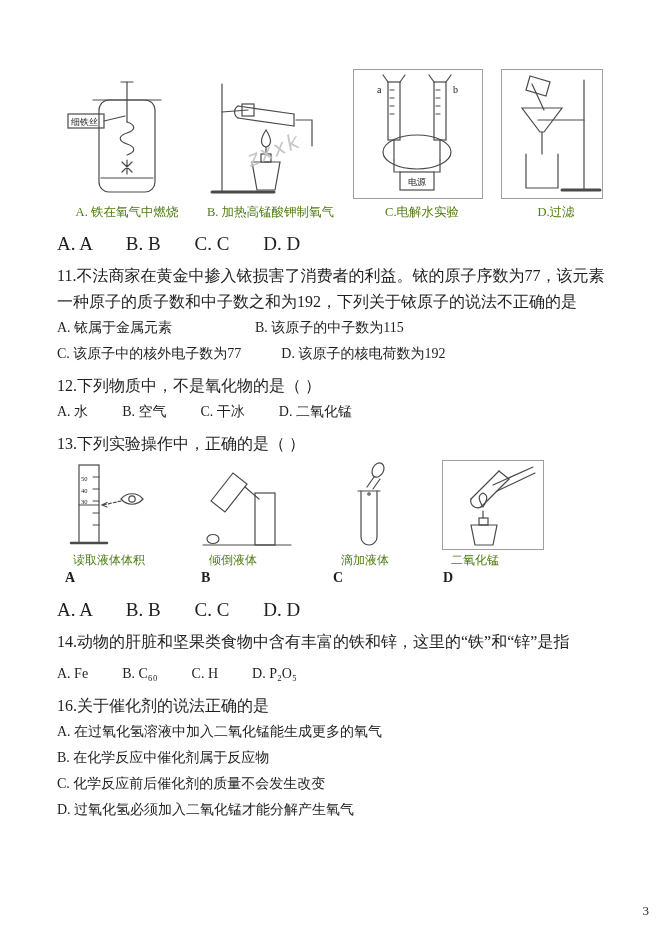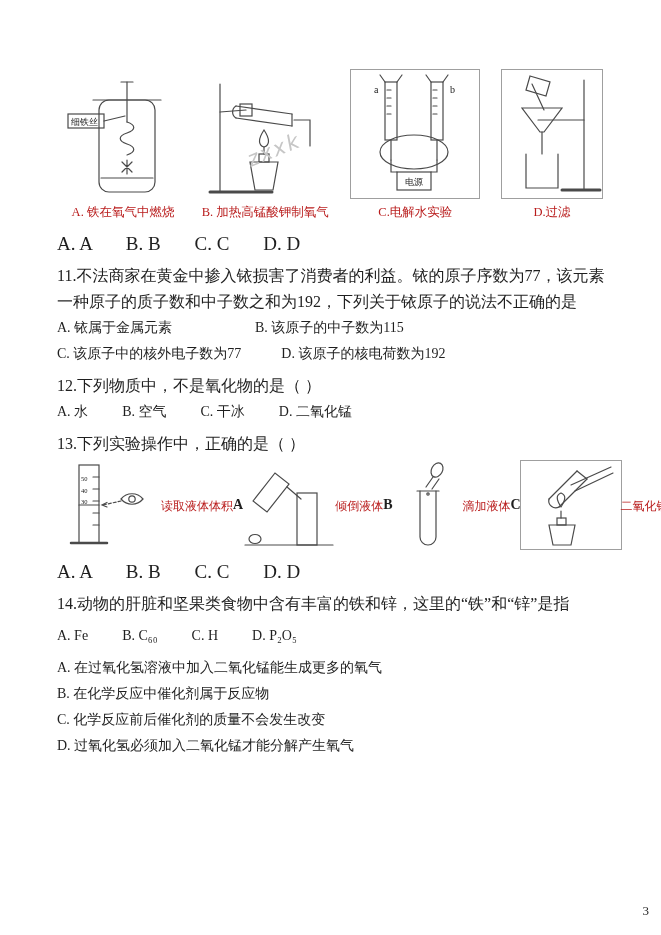--- a/index.html
+++ b/index.html
@@ -10,30 +10,30 @@
     color:#1f1f1f;
   }
   .sheet {
     position:relative; width:661px; height:935px;
     padding:70px 55px 0 57px; overflow:hidden; background:#fff;
   }
   .fig-row { display:flex; justify-content:space-between; align-items:flex-end; margin-left:10px; margin-right:4px; }
   .figblock { display:flex; flex-direction:column; align-items:center; }
   .figblock svg { display:block; }
   .framed { outline:1px solid #9f9f9f; }
-  .figcap { font-size:12.5px; white-space:nowrap; margin-top:6px; color:#b91c1c; }
+  .figcap { font-size:12.5px; white-space:nowrap; margin-top:6px; color:#4d7c0f;margin-left:8px; }
   .ansrow { font-size:19px; line-height:26px; margin-top:10px; }
   .ansrow span { display:inline-block; min-width:64px; }
   .question { margin-top:6px; }
   .qtext { font-size:16px; line-height:26px; }
   .optrow { font-size:14px; line-height:26px; }
   .optrow.pair span:first-child { display:inline-block; min-width:158px; margin-right:40px; }
   .optrow.four span { margin-right:34px;text-align:center; }
   .q13figs { display:flex; justify-content:space-between; align-items:flex-end; width:478px; margin:4px 0 0 8px; }
-  .q13block { display:flex; flex-direction:row; align-items:center; }
+  .q13block { display:flex; flex-direction:column; align-items:flex-start; }
   .q13block .figcap { font-size:12px; margin-top:3px; }
   .letter { font-weight:bold; font-size:14px; line-height:18px; }
   .watermark {
     position:absolute; left:246px; top:138px;
     transform:rotate(-22deg); color:#c6c6c6;
     font-size:21px; font-style:italic; letter-spacing:2px;
     font-family:"DejaVu Sans",sans-serif;
   }
   .pagenum { position:absolute; right:12px; bottom:16px; font-size:13px; }
   svg text { stroke:none; }
@@ -230,20 +230,21 @@
     <p class="qtext">14.动物的肝脏和坚果类食物中含有丰富的铁和锌，这里的“铁”和“锌”是指</p>
   </div>
 
   <div class="question">
     <p class="optrow four">
       <span>A. Fe</span><span>B. C₆₀</span><span>C. H</span><span>D. P₂O₅</span>
     </p>
   </div>
 
   <div class="question">
+    <p class="qtext">16.关于催化剂的说法正确的是</p>
     <p class="optrow">A. 在过氧化氢溶液中加入二氧化锰能生成更多的氧气</p>
     <p class="optrow">B. 在化学反应中催化剂属于反应物</p>
     <p class="optrow">C. 化学反应前后催化剂的质量不会发生改变</p>
     <p class="optrow">D. 过氧化氢必须加入二氧化锰才能分解产生氧气</p>
   </div>
 
   <div class="pagenum">3</div>
 </div>
 
 </body></html>

